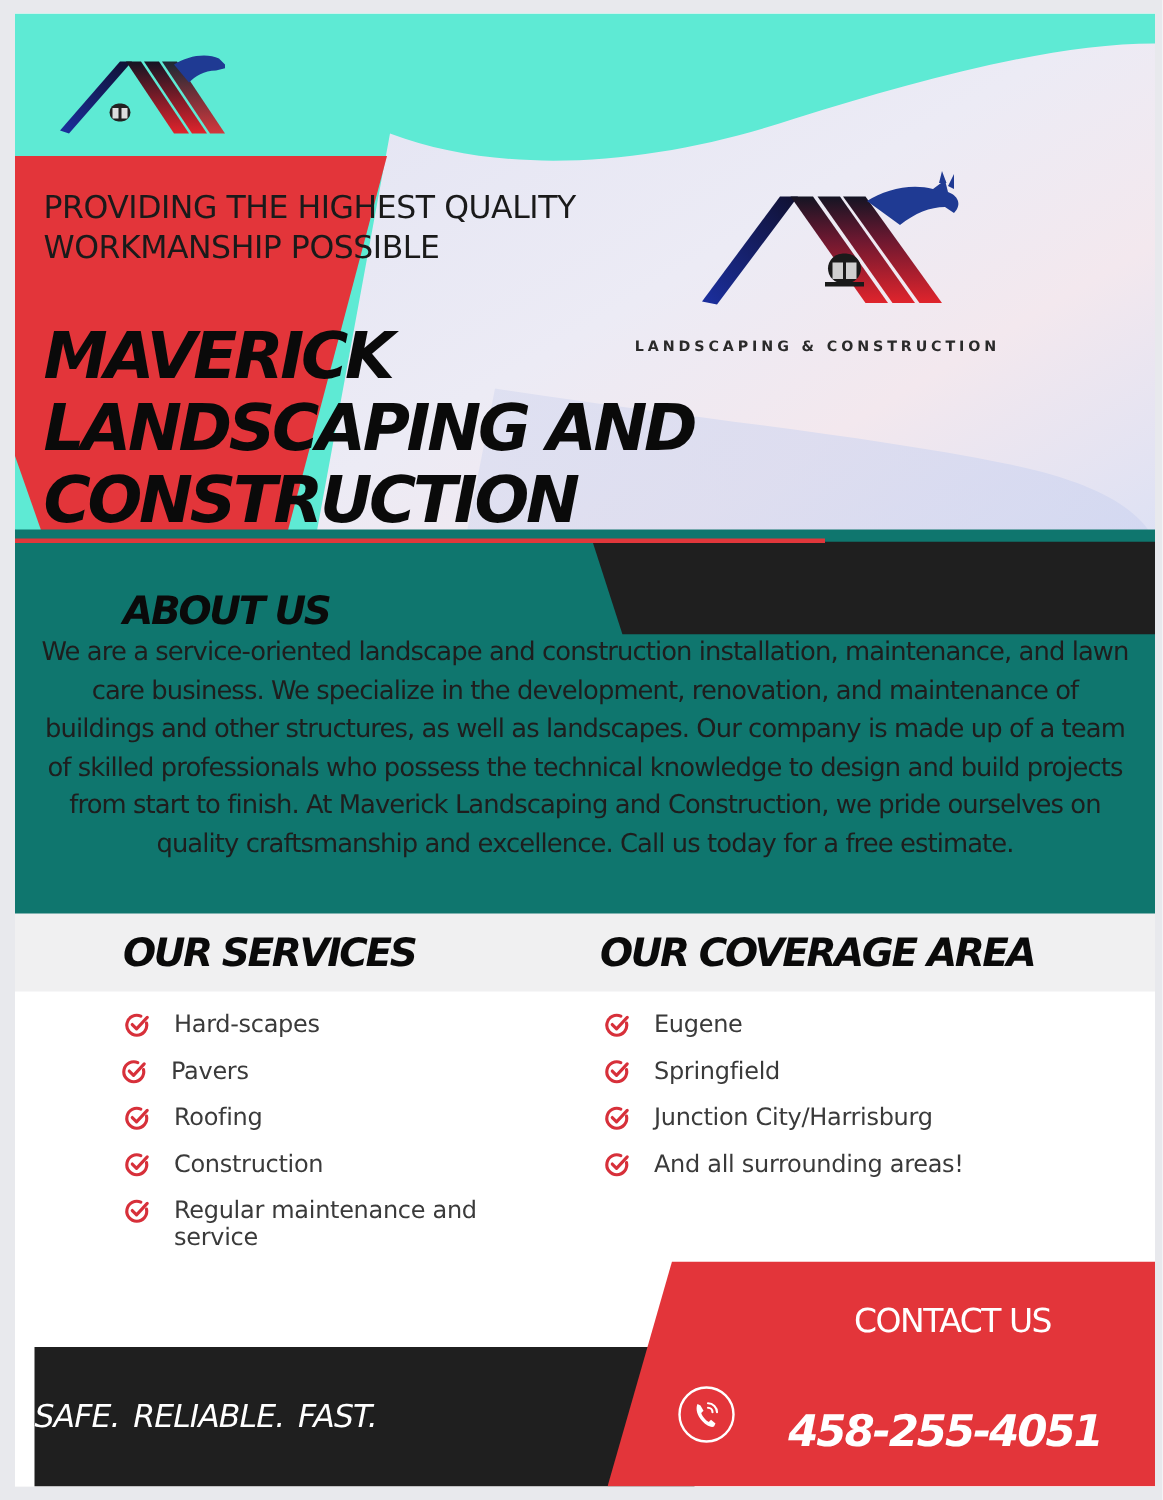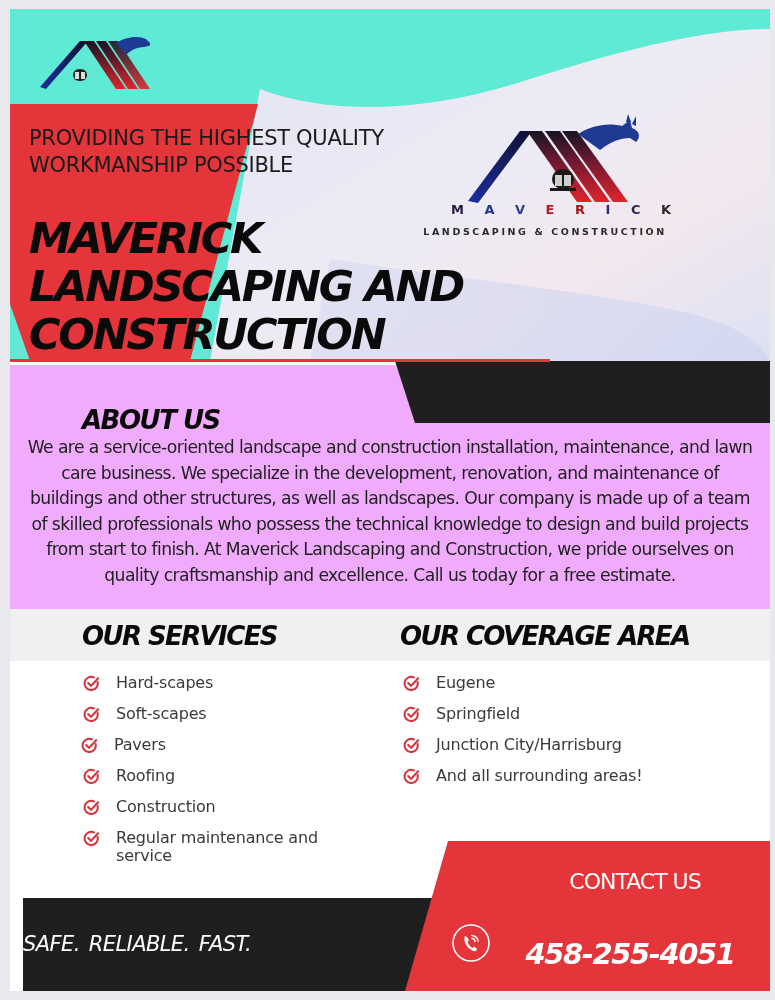--- a/index.html
+++ b/index.html
@@ -22,21 +22,21 @@
   .brand-word span { display: inline-block; }
   .brand-sub { position: absolute; left: 390px; top: 217px; width: 290px; text-align: center; font-family: "DejaVu Sans", sans-serif; font-weight: 700; font-size: 9.5px; letter-spacing: 2.6px; color: #2a2a2a; }
 
   .main-title { position: absolute; left: 19px; top: 205px; width: 460px; font-family: "DejaVu Sans", sans-serif; font-weight: 700; font-style: italic; font-size: 43px; line-height: 48px; letter-spacing: -2.2px; color: #0a0a0a; }
 
   
   .dark-band { position: absolute; left: 380px; top: 352px; width: 380px; height: 62px; }
   .red-underline { position: absolute; left: 0; top: 350px; width: 540px; height: 3px; background: #e0373b; }
 
   
-  .about { position: absolute; left: 0; top: 356px; width: 760px; height: 300px; background: #f0abfc; }
+  .about { position: absolute; left: 0; top: 344px; width: 760px; height: 300px; background: #0f766e; }
   .about-title { position: absolute; left: 72px; top: 40px; font-family: "DejaVu Sans", sans-serif; font-weight: 700; font-style: italic; font-size: 26px; letter-spacing: -1.5px; color: #0a0a0a; }
   .about-text { position: absolute; left: 14px; top: 70px; width: 732px; text-align: center; font-family: "DejaVu Sans", sans-serif; font-size: 17.2px; line-height: 25.6px; color: #1e1e1e; letter-spacing: -0.6px; }
 
   .col-title { position: absolute; top: 612px; font-family: "DejaVu Sans", sans-serif; font-weight: 700; font-style: italic; font-size: 26px; letter-spacing: -1.6px; color: #0a0a0a; }
 
   .list { position: absolute; list-style: none; }
   .list li { position: relative; padding-left: 34px; font-family: "DejaVu Sans", sans-serif; font-size: 16px; line-height: 18px; color: #3a3a3a; margin-bottom: 13px; letter-spacing: -0.2px; }
   .list li .check { position: absolute; left: 0; top: 0; width: 19px; height: 19px; }
 
   
@@ -116,30 +116,20 @@
       <polygon points="95,27 110,27 160,98 145,98" fill="url(#bl2)"></polygon>
       <polygon points="112,27 127,27 178,98 163,98" fill="url(#bl2)"></polygon>
       <path d="M128 30 C 140 22, 158 18, 172 22 L 180 16 L 182 24 C 188 26, 192 32, 186 38 L 180 34 C 170 34, 160 38, 150 46 Z" fill="#1f3a93"></path>
       <path d="M176 18 L 178 10 L 181 18 Z M 182 20 L 186 12 L 186 22 Z" fill="#1f3a93"></path>
       <rect x="102" y="65" width="22" height="20" rx="10" fill="#1a1a1a"></rect>
       <rect x="105" y="71" width="7" height="11" fill="#cfcfcf"></rect>
       <rect x="114" y="71" width="7" height="11" fill="#cfcfcf"></rect>
       <rect x="100" y="84" width="26" height="3" fill="#1a1a1a"></rect>
     </svg>
 
-    <div class="brand-word">
-      <span style="color:#2a1b3d">M</span>
-      <span style="color:#1f3a93">A</span>
-      <span style="color:#2b3f8f">V</span>
-      <span style="color:#b01c24">E</span>
-      <span style="color:#a8161c">R</span>
-      <span style="color:#2b2f7a">I</span>
-      <span style="color:#2a2750">C</span>
-      <span style="color:#2a2a2a">K</span>
-    </div>
     <div class="brand-sub">LANDSCAPING &amp; CONSTRUCTION</div>
 
     <div class="main-title">MAVERICK LANDSCAPING AND CONSTRUCTION</div>
   </div>
 
   <div class="about">
     <div class="about-title">ABOUT US</div>
     <div class="about-text">We are a service-oriented landscape and construction installation, maintenance, and lawn care business. We specialize in the development, renovation, and maintenance of buildings and other structures, as well as landscapes. Our company is made up of a team of skilled professionals who possess the technical knowledge to design and build projects from start to finish. At Maverick Landscaping and Construction, we pride ourselves on quality craftsmanship and excellence. Call us today for a free estimate.</div>
   </div>
 
@@ -154,27 +144,20 @@
   <div class="col-title" style="left:72px;">OUR SERVICES</div>
   <div class="col-title" style="left:390px;">OUR COVERAGE AREA</div>
 
   <ul class="list" style="left:72px; top:665px; width:300px;">
     <li>
       <svg class="check" viewBox="0 0 20 20">
           <path d="M16.5 8.5 A7 7 0 1 1 12.5 3.6" fill="none" stroke="#d7303a" stroke-width="2.2" stroke-linecap="round"></path>
           <path d="M6.5 9.5 L9.5 12.5 L17 4.5" fill="none" stroke="#d7303a" stroke-width="2.2" stroke-linecap="round" stroke-linejoin="round"></path>
         </svg>
       <span>Hard-scapes</span>
-    </li>
-    <li>
-      <svg class="check" viewBox="0 0 20 20">
-          <path d="M16.5 8.5 A7 7 0 1 1 12.5 3.6" fill="none" stroke="#d7303a" stroke-width="2.2" stroke-linecap="round"></path>
-          <path d="M6.5 9.5 L9.5 12.5 L17 4.5" fill="none" stroke="#d7303a" stroke-width="2.2" stroke-linecap="round" stroke-linejoin="round"></path>
-        </svg>
-      <span>Soft-scapes</span>
     </li>
     <li style="margin-left:-2px;">
       <svg class="check" viewBox="0 0 20 20">
           <path d="M16.5 8.5 A7 7 0 1 1 12.5 3.6" fill="none" stroke="#d7303a" stroke-width="2.2" stroke-linecap="round"></path>
           <path d="M6.5 9.5 L9.5 12.5 L17 4.5" fill="none" stroke="#d7303a" stroke-width="2.2" stroke-linecap="round" stroke-linejoin="round"></path>
         </svg>
       <span>Pavers</span>
     </li>
     <li>
       <svg class="check" viewBox="0 0 20 20">

